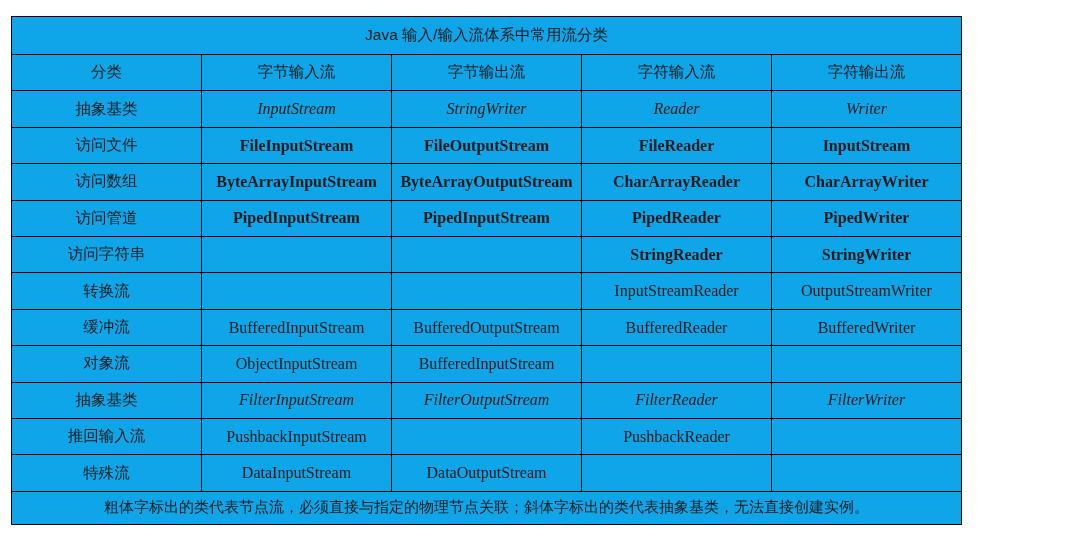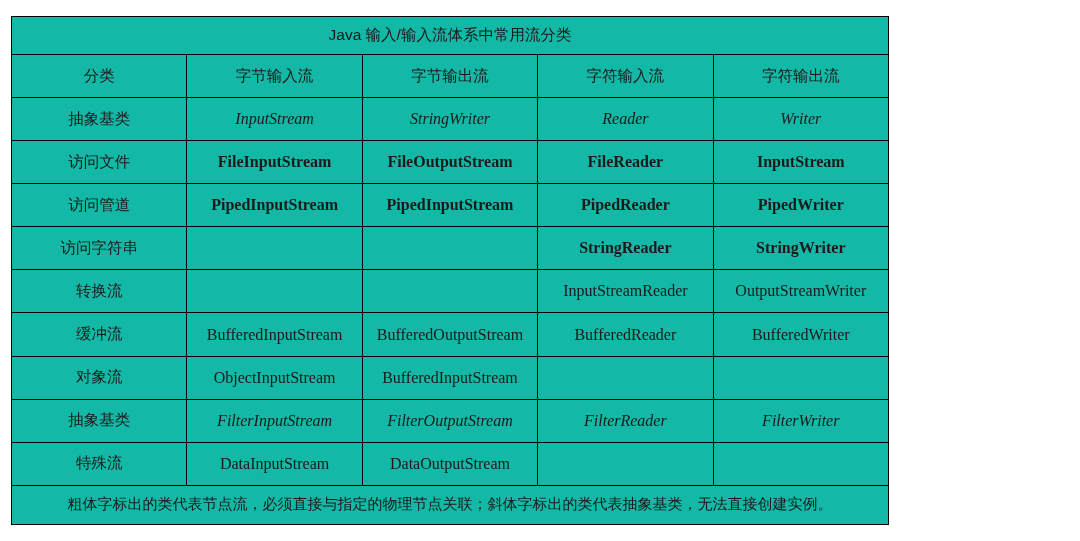--- a/index.html
+++ b/index.html
@@ -8,25 +8,25 @@
     width: 1080px;
     height: 541px;
     position: relative;
     font-family: "Liberation Sans", sans-serif;
     color: #1a1a1a;
   }
   table.io-table {
     position: absolute;
     left: 11px;
     top: 16px;
-    width: 878px;
+    width: 951px;
     height: 509px;
     border-collapse: collapse;
     table-layout: fixed;
-    background: #14b8a6;
+    background: #0ea5e9;
   }
   .io-table td {
     border: 1.5px solid #000000;
     text-align: center;
     vertical-align: middle;
     font-size: 15.5px;
     font-weight: 400;
     padding: 0 4px;
     overflow: hidden;
     white-space: nowrap;
@@ -74,20 +74,27 @@
       <td class="cls">Writer</td>
     </tr>
     <tr class="bold">
       <td class="cat">访问文件</td>
       <td class="cls">FileInputStream</td>
       <td class="cls">FileOutputStream</td>
       <td class="cls">FileReader</td>
       <td class="cls">InputStream</td>
     </tr>
     <tr class="bold">
+      <td class="cat">访问数组</td>
+      <td class="cls">ByteArrayInputStream</td>
+      <td class="cls">ByteArrayOutputStream</td>
+      <td class="cls">CharArrayReader</td>
+      <td class="cls">CharArrayWriter</td>
+    </tr>
+    <tr class="bold">
       <td class="cat">访问管道</td>
       <td class="cls">PipedInputStream</td>
       <td class="cls">PipedInputStream</td>
       <td class="cls">PipedReader</td>
       <td class="cls">PipedWriter</td>
     </tr>
     <tr class="bold">
       <td class="cat">访问字符串</td>
       <td class="cls"></td>
       <td class="cls"></td>
@@ -116,20 +123,27 @@
       <td class="cls"></td>
     </tr>
     <tr class="italic">
       <td class="cat">抽象基类</td>
       <td class="cls">FilterInputStream</td>
       <td class="cls">FilterOutputStream</td>
       <td class="cls">FilterReader</td>
       <td class="cls">FilterWriter</td>
     </tr>
     <tr>
+      <td class="cat">推回输入流</td>
+      <td class="cls">PushbackInputStream</td>
+      <td class="cls"></td>
+      <td class="cls">PushbackReader</td>
+      <td class="cls"></td>
+    </tr>
+    <tr>
       <td class="cat">特殊流</td>
       <td class="cls">DataInputStream</td>
       <td class="cls">DataOutputStream</td>
       <td class="cls"></td>
       <td class="cls"></td>
     </tr>
 
     <tr>
       <td colspan="5" class="footnote-cell">粗体字标出的类代表节点流，必须直接与指定的物理节点关联；斜体字标出的类代表抽象基类，无法直接创建实例。</td>
     </tr>

